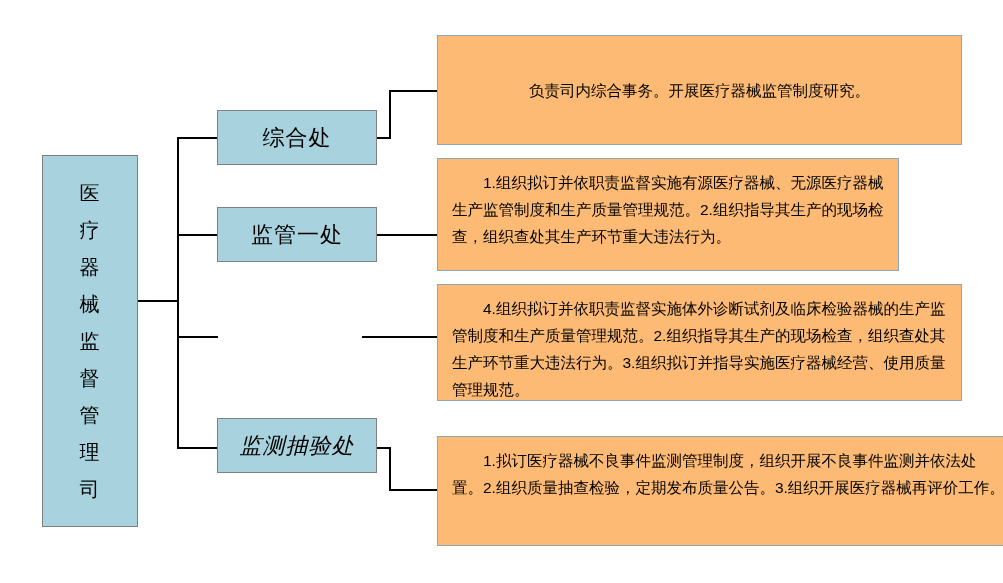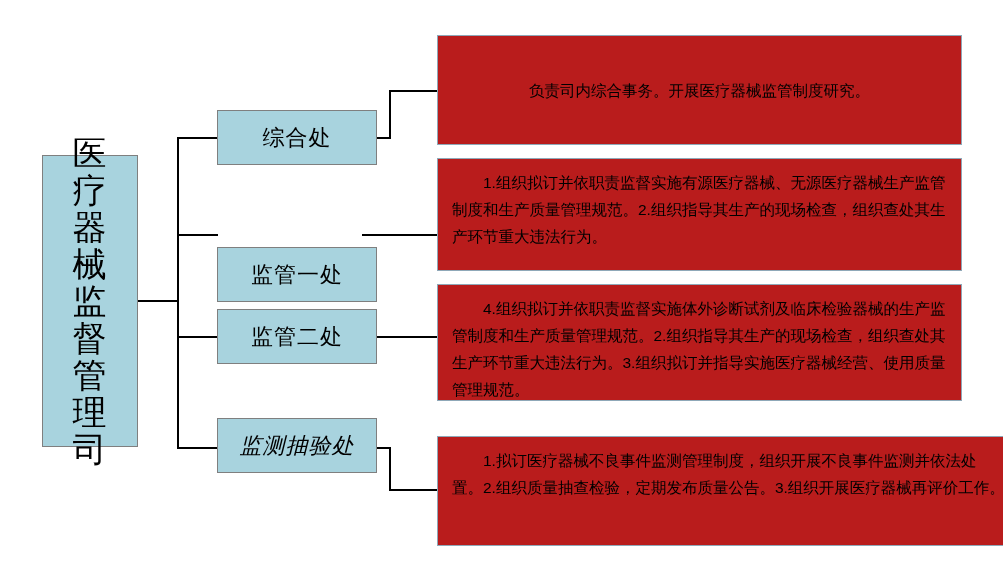--- a/index.html
+++ b/index.html
@@ -25,66 +25,66 @@
     display: flex;
     align-items: center;
     justify-content: center;
     text-align: center;
     color: #000000;
   }
   #root-node {
     left: 42px;
     top: 155px;
     width: 96px;
-    height: 292px;
-    font-size: 34px;
+    height: 372px;
+    font-size: 20px;
     line-height: 37px;
     letter-spacing: 1px;
     padding: 0 14px;
   }
   #root-node .root-text {
     display: block;
     width: 40px;
     word-break: break-all;
     white-space: normal;
   }
   .dept {
     width: 160px;
     height: 55px;
     font-size: 22px;
     letter-spacing: 1px;
   }
   #dept-0 { left: 217px; top: 110px; }
-  #dept-1 { left: 217px; top: 207px; margin-top: 40px; }
+  #dept-1 { left: 217px; top: 207px; }
   #dept-2 { left: 217px; top: 309px; }
   #dept-3 { left: 217px; top: 418px; font-style: italic; }
 
   .desc {
     position: absolute;
     box-sizing: border-box;
     border: 1px solid #8fa8b8;
-    background: #b91c1c;
+    background: #fdba74;
     color: #000000;
     font-size: 15.5px;
     line-height: 27px;
     padding: 10px 14px 10px 14px;
     text-align: left;
     text-indent: 31px;
   }
   #desc-0 {
     left: 437px;
     top: 35px;
     width: 525px;
     height: 110px;
     display: flex;
     align-items: center;
     text-indent: 0;
     justify-content: center;
   }
-  #desc-1 { left: 437px; top: 158px; width: 525px; height: 113px; }
+  #desc-1 { left: 437px; top: 158px; width: 462px; height: 113px; }
   #desc-2 { left: 437px; top: 284px; width: 525px; height: 117px; }
   #desc-3 { left: 437px; top: 436px; width: 584px; height: 110px; }
 
   .line {
     position: absolute;
     background: #000000;
   }
   .h { height: 2px; }
   .v { width: 2px; }
 </style>
@@ -116,23 +116,20 @@
   <div class="node" id="root-node">
     <span class="root-text">医疗器械监督管理司</span>
   </div>
 
   <div class="node dept" id="dept-0">
     <span>综合处</span>
   </div>
   <div class="node dept" id="dept-1">
     <span>监管一处</span>
   </div>
-  <div class="node dept" id="dept-2">
-    <span>监管二处</span>
-  </div>
   <div class="node dept" id="dept-3">
     <span>监测抽验处</span>
   </div>
 
   <div class="desc" id="desc-0">
     <span>负责司内综合事务。开展医疗器械监管制度研究。</span>
   </div>
   <div class="desc" id="desc-1">
     <span>1.组织拟订并依职责监督实施有源医疗器械、无源医疗器械生产监管制度和生产质量管理规范。2.组织指导其生产的现场检查，组织查处其生产环节重大违法行为。</span>
   </div>

